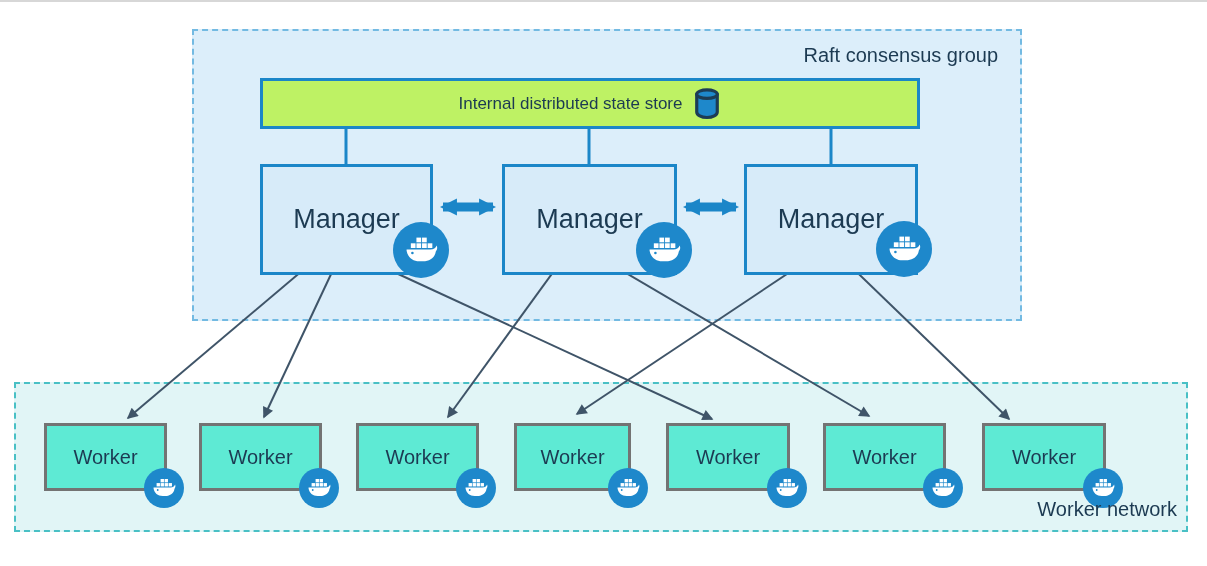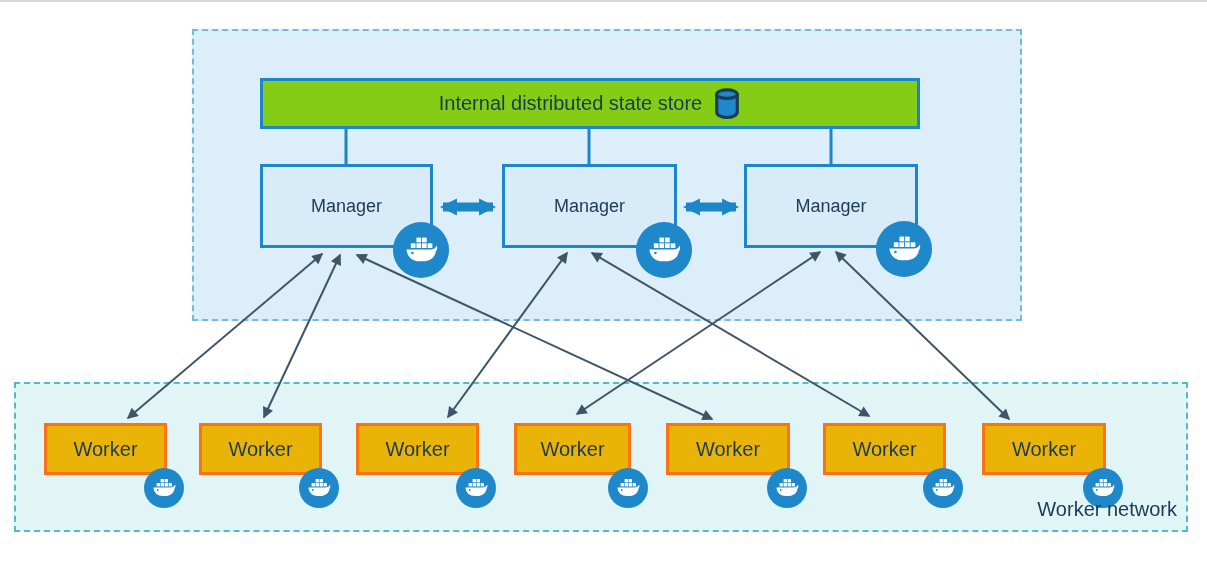--- a/index.html
+++ b/index.html
@@ -15,26 +15,26 @@
   #gossip-box{left:14px;top:382px;width:1174px;height:150px;background:#e1f5f6;border:2px dashed #49c0c5;}
   .group-label{position:absolute;font-size:20px;color:#1c3a52;z-index:5;white-space:nowrap;}
   #raft-label{right:209px;top:44px;}
   #gossip-label{right:30px;top:498px;}
 
   
   #links{position:absolute;left:0;top:0;z-index:2;}
 
   
   .node{position:absolute;box-sizing:border-box;display:flex;align-items:center;justify-content:center;z-index:3;}
-  #store-box{left:260px;top:78px;width:660px;height:51px;background:#84cc16;border:3px solid #1b86c8;gap:11px;font-size:20px;}
-  .manager{top:164px;height:84px;background:#d7ebf9;border:3px solid #1b86c8;font-size:18px;}
+  #store-box{left:260px;top:78px;width:660px;height:51px;background:#bef264;border:3px solid #1b86c8;gap:11px;font-size:17px;}
+  .manager{top:164px;height:111px;background:#d7ebf9;border:3px solid #1b86c8;font-size:27px;}
   #manager-1{left:260px;width:173px;}
   #manager-2{left:502px;width:175px;}
   #manager-3{left:744px;width:174px;}
-  .worker{top:423px;height:52px;background:#eab308;border:3px solid #f97316;font-size:20px;}
+  .worker{top:423px;height:68px;background:#5eead4;border:3px solid #737373;font-size:20px;}
   #worker-1{left:44px;width:123px;}
   #worker-2{left:199px;width:123px;}
   #worker-3{left:356px;width:123px;}
   #worker-4{left:514px;width:117px;}
   #worker-5{left:666px;width:124px;}
   #worker-6{left:823px;width:123px;}
   #worker-7{left:982px;width:124px;}
 
   
   .badge{position:absolute;border-radius:50%;background:#1e88cb;display:flex;align-items:center;justify-content:center;z-index:4;}
@@ -94,20 +94,21 @@
       <line x1="322" y1="254" x2="128" y2="418" marker-start="url(#thin-start)" marker-end="url(#thin-end)"></line>
       <line x1="340" y1="255" x2="264" y2="417" marker-start="url(#thin-start)" marker-end="url(#thin-end)"></line>
       <line x1="357" y1="255" x2="712" y2="419" marker-start="url(#thin-start)" marker-end="url(#thin-end)"></line>
       <line x1="567" y1="253" x2="448" y2="417" marker-start="url(#thin-start)" marker-end="url(#thin-end)"></line>
       <line x1="592" y1="253" x2="869" y2="416" marker-start="url(#thin-start)" marker-end="url(#thin-end)"></line>
       <line x1="820" y1="252" x2="577" y2="414" marker-start="url(#thin-start)" marker-end="url(#thin-end)"></line>
       <line x1="836" y1="252" x2="1009" y2="419" marker-start="url(#thin-start)" marker-end="url(#thin-end)"></line>
     </g>
   </svg>
 
+  <div id="raft-label" class="group-label">Raft consensus group</div>
   <div id="gossip-label" class="group-label">Worker network</div>
 
   <div id="store-box" class="node">
     <span>Internal distributed state store</span>
     <svg class="cyl-icon" width="28" height="35" viewBox="0 0 30 36">
       <path d="M4,8 V27 c0,3.3 4.9,6 11,6 s11,-2.7 11,-6 V8 Z" fill="#1e88cb" stroke="#1c3c55" stroke-width="3.4" stroke-linejoin="round"></path>
       <ellipse cx="15" cy="8" rx="11" ry="4.6" fill="#1e88cb" stroke="#1c3c55" stroke-width="3.4"></ellipse>
     </svg>
   </div>
 

